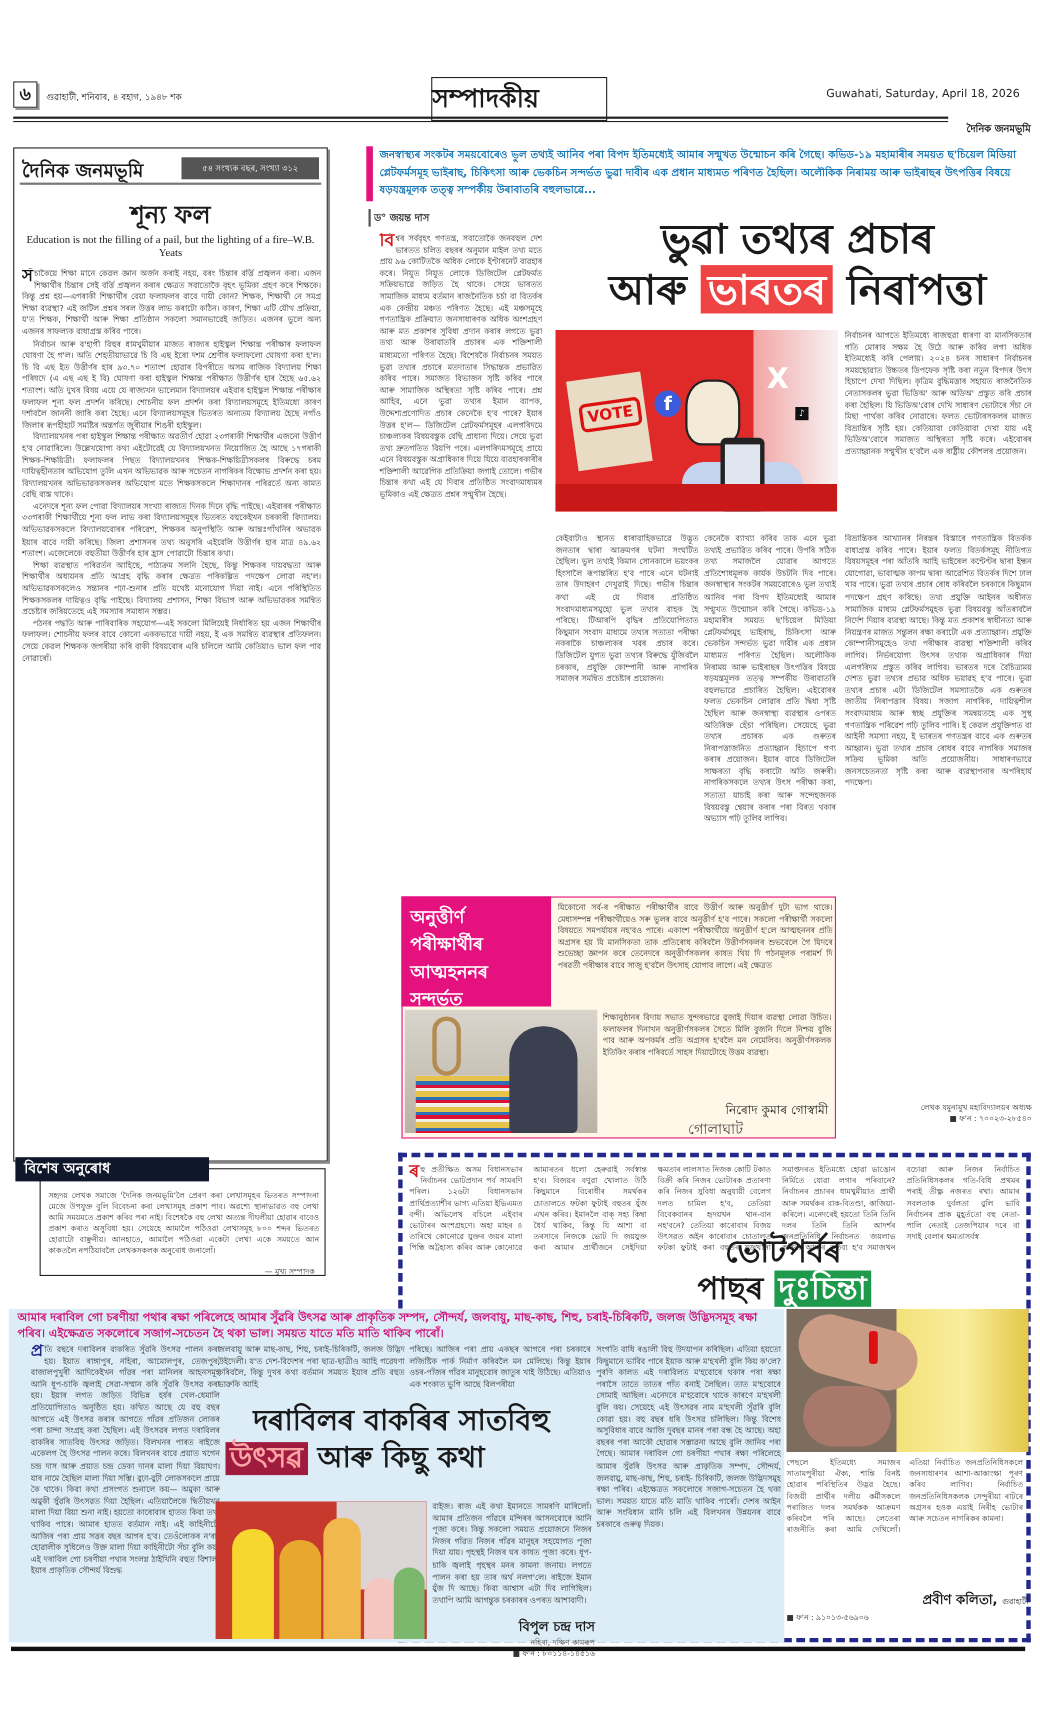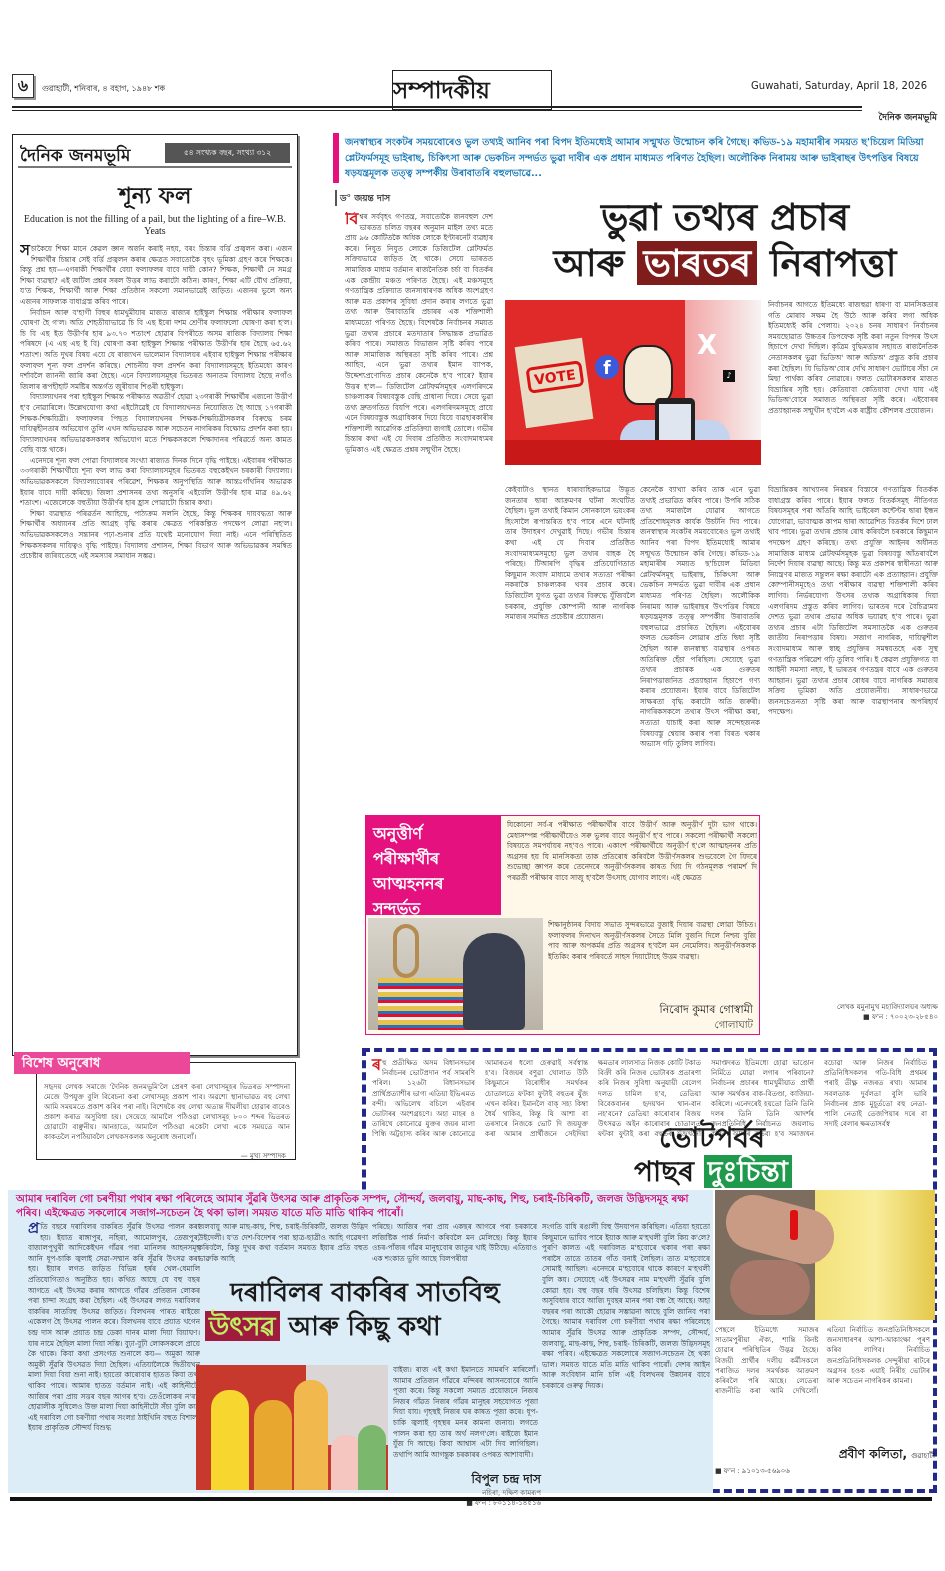--- a/index.html
+++ b/index.html
@@ -26,21 +26,21 @@
 
 #lead-bar{left:333px;top:133px;width:6px;height:50px;background:#e4117e}
 #lead-text{left:345px;top:134px;width:592px;font-size:9.5px;line-height:15.6px;color:#1a7ab8;font-weight:bold}
 #byline-bar{left:335px;top:190px;width:1.5px;height:16px;background:#555}
 #byline{left:340px;top:191px;font-size:9px;font-weight:bold;color:#333}
 
 #main-col1{left:345px;top:212px;width:148px;height:810px}
 .dropcap-red{font-size:16px;font-weight:bold;color:#d6191e;float:left;line-height:14px;margin-right:1px}
 #headline1{left:505px;top:194px;width:440px;text-align:center;font-size:37px;font-weight:bold;line-height:46px;font-family:"DejaVu Serif",serif}
 #headline2{left:505px;top:240px;width:440px;text-align:center;font-size:37px;font-weight:bold;line-height:46px;font-family:"DejaVu Serif",serif}
-#headline2 .hl{background:#7f1d1d;color:#fff;padding:0 6px}
+#headline2 .hl{background:#ef4444;color:#fff;padding:0 6px}
 #illus{left:505px;top:300px;width:256px;height:165px;background:#e02a2a;overflow:hidden}
 #illus .wash{left:180px;top:0;width:76px;height:165px;background:linear-gradient(90deg,#f3a5a5,#f7f3f3)}
 #illus .crowd{left:0;top:140px;width:256px;height:25px;background:#c81818}
 #illus .sign{left:15px;top:42px;width:68px;height:82px;background:#e8dcc4;transform:rotate(-8deg)}
 #illus .vote{left:22px;top:64px;width:56px;height:26px;border:3px solid #d11;border-radius:6px;color:#d11;font-weight:bold;font-size:14px;line-height:20px;text-align:center;transform:rotate(-8deg)}
 #illus .fb{left:90px;top:55px;width:24px;height:24px;border-radius:50%;background:#3b5bdb;color:#fff;font-weight:bold;font-size:17px;text-align:center;line-height:26px}
 #illus .x{left:192px;top:30px;font-size:26px;color:#fff;font-weight:bold}
 #illus .tiktok{left:218px;top:70px;width:12px;height:12px;background:#111;color:#fff;font-size:8px;text-align:center;line-height:12px}
 #illus .person{left:118px;top:45px;width:50px;height:60px;background:#f3ead8;border-radius:40% 40% 30% 30%;border:2px solid #222}
 #illus .phone{left:150px;top:98px;width:40px;height:67px;background:#222;border-radius:5px}
@@ -53,25 +53,25 @@
 
 #side-box{left:365px;top:815px;width:395px;height:220px;background:#fff8e8;border:1.5px solid #e4117e}
 #side-head{left:365px;top:815px;width:136px;height:100px;background:#e4117e;color:#fff;font-weight:bold;font-size:16px;line-height:25px;padding:6px 8px;font-family:"DejaVu Serif",serif}
 #side-img{left:368px;top:918px;width:175px;height:112px;background:linear-gradient(180deg,#d9d5cc,#b9b2a5)}
 #side-img .books{left:10px;top:60px;width:90px;height:52px;background:repeating-linear-gradient(180deg,#e8c34c 0 5px,#2f6fb7 5px 8px,#d13 8px 11px,#f2efe7 11px 14px)}
 #side-img .noose{left:25px;top:6px;width:26px;height:54px;border:4px solid #b48c52;border-radius:14px}
 #side-img .figure{left:95px;top:15px;width:62px;height:97px;background:#3a4050;border-radius:30px 30px 5px 5px}
 #side-text{left:507px;top:820px;width:250px;height:98px}
 #side-text2{left:548px;top:920px;width:208px;height:82px}
 #side-author{left:548px;top:1001px;width:205px;text-align:right;font-size:11px;font-weight:normal}
-#side-place{left:548px;top:1017px;width:205px;text-align:right;font-size:10px;color:#444}
+#side-place{left:548px;top:1017px;width:205px;text-align:center;font-size:13px;color:#444}
 #right-signoff{left:768px;top:1002px;width:170px;font-size:7px;color:#333;text-align:right;line-height:10px}
 
 #notice-box{left:36px;top:1062px;width:260px;height:98px;border:1.5px solid #222}
-#notice-head{left:14px;top:1052px;width:176px;height:22px;background:#ec4899;color:#fff;font-size:13px;font-weight:bold;padding:2px 8px;line-height:18px;font-family:"DejaVu Serif",serif}
+#notice-head{left:14px;top:1052px;width:176px;height:22px;background:#0f172a;color:#fff;font-size:13px;font-weight:bold;padding:2px 8px;line-height:18px;font-family:"DejaVu Serif",serif}
 #notice-body{left:44px;top:1082px;width:246px;height:68px;font-size:7px;line-height:10px;color:#333;text-align:justify}
 #notice-sign{left:150px;top:1163px;width:136px;text-align:right;font-size:7px;color:#333}
 #notice-sign{top:1150px}
 
 #vote-box{left:362px;top:1048px;width:575px;height:445px;border:4px dashed #23288b}
 #vote-text{left:372px;top:1058px;width:555px;height:120px;column-count:5;column-gap:10px;font-size:7px;line-height:10.2px;color:#333;text-align:justify}
 #vote-title1{left:612px;top:1120px;width:200px;text-align:center;font-size:28px;font-weight:bold;font-family:"DejaVu Serif",serif;line-height:36px}
 #vote-title2{left:598px;top:1154px;width:230px;text-align:center;font-size:28px;font-weight:bold;font-family:"DejaVu Serif",serif;line-height:36px}
 #vote-title2 .hl{background:#1f9a4d;color:#fff;padding:0 4px}
 #vote-img{left:715px;top:1190px;width:220px;height:130px;overflow:hidden;background:#7c6d5e}
@@ -85,21 +85,21 @@
 #vote-phone{left:715px;top:1465px;width:215px;text-align:left;font-size:7px;color:#333}
 
 #dor-box{left:8px;top:1190px;width:705px;height:303px;background:#dcedf7}
 #dor-lead{left:16px;top:1192px;width:690px;text-align:left;font-size:10.2px;line-height:14px;font-weight:bold;color:#d1117a}
 #dor-col1{left:28px;top:1222px;width:172px;height:268px}
 #dor-col2{left:198px;top:1222px;width:170px;height:48px}
 #dor-col3{left:372px;top:1222px;width:165px;height:48px}
 #dor-col4{left:542px;top:1222px;width:168px;height:268px}
 #dor-title1{left:190px;top:1276px;width:350px;text-align:center;font-size:26px;font-weight:bold;font-family:"DejaVu Serif",serif;line-height:32px}
 #dor-title2{left:205px;top:1310px;width:320px;font-size:26px;font-weight:bold;font-family:"DejaVu Serif",serif;line-height:32px}
-#dor-title2 .hl{background:#a01c3f;color:#bef264;padding:0 4px}
+#dor-title2 .hl{background:#a01c3f;color:#fca5a5;padding:0 4px}
 #dor-img{left:196px;top:1365px;width:192px;height:125px;overflow:hidden;background:#c7392c}
 #dor-img .bg{left:110px;top:0;width:82px;height:80px;background:#dcd5d5}
 #dor-img .k1{left:15px;top:25px;width:38px;height:100px;background:#f7d62f;border-radius:18px 18px 0 0}
 #dor-img .k2{left:58px;top:35px;width:38px;height:90px;background:#e8a830;border-radius:18px 18px 0 0}
 #dor-img .k3{left:98px;top:15px;width:34px;height:110px;background:#f1b84e;border-radius:16px 16px 0 0}
 #dor-img .k4{left:135px;top:70px;width:30px;height:55px;background:#f4c6bf;border-radius:14px 14px 0 0}
 #dor-img .k5{left:162px;top:60px;width:28px;height:65px;background:#7bb86e;border-radius:14px 14px 0 0}
 #dor-col2b{left:393px;top:1365px;width:145px;height:100px}
 #dor-author{left:393px;top:1470px;width:148px;text-align:right;font-size:12px;font-weight:bold}
 #dor-place{left:393px;top:1487px;width:148px;text-align:right;font-size:7px;color:#444}
@@ -121,20 +121,21 @@
 <div id="issue-badge" class="abs">৫৪ সংখ্যক বছৰ, সংখ্যা ৩১২</div>
 <div id="mast-rule" class="abs"></div>
 <div id="ed-title" class="abs">শূন্য ফল</div>
 <div id="ed-quote" class="abs">Education is not the filling of a pail, but the lighting of a fire–W.B. Yeats</div>
 <div id="ed-body" class="abs body-text">
   <p style="text-indent:0"><span class="dropcap">সঁ</span><span>চাকৈয়ে শিক্ষা মানে কেৱল জ্ঞান অৰ্জন কৰাই নহয়, বৰং চিন্তাৰ বৰ্ত্তি প্ৰজ্বলন কৰা। এজন শিক্ষাৰ্থীৰ চিন্তাৰ সেই বৰ্ত্তি প্ৰজ্বলন কৰাৰ ক্ষেত্ৰত সবাতোকৈ বৃহৎ ভূমিকা গ্ৰহণ কৰে শিক্ষকে। কিন্তু প্ৰশ্ন হয়—এগৰাকী শিক্ষাৰ্থীৰ বেয়া ফলাফলৰ বাবে দায়ী কোন? শিক্ষক, শিক্ষাৰ্থী নে সমগ্ৰ শিক্ষা ব্যৱস্থা? এই জটিল প্ৰশ্নৰ সৰল উত্তৰ লাভ কৰাটো কঠিন। কাৰণ, শিক্ষা এটি যৌথ প্ৰক্ৰিয়া, য'ত শিক্ষক, শিক্ষাৰ্থী আৰু শিক্ষা প্ৰতিষ্ঠান সকলো সমানভাৱেই জড়িত। এজনৰ ভুলে অন্য এজনৰ সাফল্যক বাধাগ্ৰস্ত কৰিব পাৰে।</span></p>
   <p>নিৰ্বাচন আৰু ব'হাগী বিহুৰ ধামখুমীয়াৰ মাজত ৰাজ্যৰ হাইস্কুল শিক্ষান্ত পৰীক্ষাৰ ফলাফল ঘোষণা হৈ গ'ল। অতি শেহতীয়াভাৱে চি বি এছ ইৰো দশম শ্ৰেণীৰ ফলাফলো ঘোষণা কৰা হ'ল। চি বি এছ ইত উত্তীৰ্ণৰ হাৰ ৯৩.৭০ শতাংশ হোৱাৰ বিপৰীতে অসম ৰাজিক বিদ্যালয় শিক্ষা পৰিষদে (এ এছ এছ ই বি) ঘোষণা কৰা হাইস্কুল শিক্ষান্ত পৰীক্ষাত উত্তীৰ্ণৰ হাৰ হৈছে ৬৫.৬২ শতাংশ। অতি দুখৰ বিষয় এয়ে যে ৰাজ্যখন ভালেমান বিদ্যালয়ৰ এইবাৰ হাইস্কুল শিক্ষান্ত পৰীক্ষাৰ ফলাফল শূন্য ফল প্ৰদৰ্শন কৰিছে। শোচনীয় ফল প্ৰদৰ্শন কৰা বিদ্যালয়সমূহে ইতিমধ্যে কাৰণ দৰ্শাবলৈ জাননী জাৰি কৰা হৈছে। এনে বিদ্যালয়সমূহৰ ভিতৰত অন্যতম বিদ্যালয় হৈছে নগাঁও জিলাৰ ৰূপহীহাট সমষ্টিৰ অন্তৰ্গত জুৰীয়াৰ শিঙৰী হাইস্কুল।</p>
   <p>বিদ্যালয়খনৰ পৰা হাইস্কুল শিক্ষান্ত পৰীক্ষাত অৱতীৰ্ণ হোৱা ২৩গৰাকী শিক্ষাৰ্থীৰ এজনো উত্তীৰ্ণ হ'ব নোৱাৰিলে। উল্লেখযোগ্য কথা এইটোৱেই যে বিদ্যালয়খনত নিয়োজিত হৈ আছে ১৭গৰাকী শিক্ষক-শিক্ষয়িত্ৰী। ফলাফলৰ পিছত বিদ্যালয়খনৰ শিক্ষক-শিক্ষয়িত্ৰীসকলৰ বিৰুদ্ধে চৰম দায়িত্বহীনতাৰ অভিযোগ তুলি এখন অভিভাৱক আৰু সচেতন নাগৰিকৰ বিক্ষোভ প্ৰদৰ্শন কৰা হয়। বিদ্যালয়খনৰ অভিভাৱকসকলৰ অভিযোগ মতে শিক্ষকসকলে শিক্ষাদানৰ পৰিৱৰ্তে অন্য কামত বেছি ব্যস্ত থাকে।</p>
   <p>এনেদৰে শূন্য ফল পোৱা বিদ্যালয়ৰ সংখ্যা ৰাজ্যত দিনক দিনে বৃদ্ধি পাইছে। এইবাৰৰ পৰীক্ষাত ৩৩গৰাকী শিক্ষাৰ্থীয়ে শূন্য ফল লাভ কৰা বিদ্যালয়সমূহৰ ভিতৰত বহুকেইখন চৰকাৰী বিদ্যালয়। অভিভাৱকসকলে বিদ্যালয়বোৰৰ পৰিৱেশ, শিক্ষকৰ অনুপস্থিতি আৰু আন্তঃগাঁথনিৰ অভাৱক ইয়াৰ বাবে দায়ী কৰিছে। জিলা প্ৰশাসনৰ তথ্য অনুসৰি এইবেলি উত্তীৰ্ণৰ হাৰ মাত্ৰ ৪৯.৬২ শতাংশ। এজেলেকে বহুতীয়া উত্তীৰ্ণৰ হাৰ হ্ৰাস পোৱাটো চিন্তাৰ কথা।</p>
   <p>শিক্ষা ব্যৱস্থাত পৰিৱৰ্তন আহিছে, পাঠ্যক্ৰম সলনি হৈছে, কিন্তু শিক্ষকৰ দায়বদ্ধতা আৰু শিক্ষাৰ্থীৰ অধ্যয়নৰ প্ৰতি আগ্ৰহ বৃদ্ধি কৰাৰ ক্ষেত্ৰত পৰিকল্পিত পদক্ষেপ লোৱা নহ'ল। অভিভাৱকসকলেও সন্তানৰ পঢ়া-শুনাৰ প্ৰতি যথেষ্ট মনোযোগ দিয়া নাই। এনে পৰিস্থিতিত শিক্ষকসকলৰ দায়িত্বও বৃদ্ধি পাইছে। বিদ্যালয় প্ৰশাসন, শিক্ষা বিভাগ আৰু অভিভাৱকৰ সমন্বিত প্ৰচেষ্টাৰ জৰিয়তেহে এই সমস্যাৰ সমাধান সম্ভৱ।</p>
+  <p>পঠনৰ পদ্ধতি আৰু পাৰিবাৰিক সহযোগ—এই সকলো মিলিয়েই নিৰ্ধাৰিত হয় এজন শিক্ষাৰ্থীৰ ফলাফল। শোচনীয় ফলৰ বাবে কোনো এককভাৱে দায়ী নহয়, ই এক সমন্বিত ব্যৱস্থাৰ প্ৰতিফলন। সেয়ে কেৱল শিক্ষকক জগৰীয়া কৰি বাকী বিষয়বোৰ এৰি চলিলে আমি কেতিয়াও ভাল ফল পাব নোৱাৰোঁ।</p>
 </div>
 
 <div id="lead-bar" class="abs"></div>
 <div id="lead-text" class="abs">জনস্বাস্থ্যৰ সংকটৰ সময়বোৰেও ভুল তথ্যই আনিব পৰা বিপদ ইতিমধ্যেই আমাৰ সন্মুখত উন্মোচন কৰি গৈছে। কভিড-১৯ মহামাৰীৰ সময়ত ছ'চিয়েল মিডিয়া প্লেটফৰ্মসমূহ ভাইৰাছ, চিকিৎসা আৰু ভেকচিন সন্দৰ্ভত ভুৱা দাবীৰ এক প্ৰধান মাধ্যমত পৰিণত হৈছিল। অলৌকিক নিৰাময় আৰু ভাইৰাছৰ উৎপত্তিৰ বিষয়ে ষড়যন্ত্ৰমূলক তত্ত্ব সম্পৰ্কীয় উৰাবাতৰি বহুলভাৱে...</div>
 <div id="byline-bar" class="abs"></div>
 <div id="byline" class="abs">ড° জয়ন্ত দাস</div>
 
 <div id="main-col1" class="abs body-text">
   <span class="dropcap-red">বি</span><span>শ্বৰ সৰ্ববৃহৎ গণতন্ত্ৰ, সবাতোকৈ জনবহুল দেশ ভাৰতত চলিত বছৰৰ অনুমান মাইল তথ্য মতে প্ৰায় ৯৬ কোটিতকৈ অধিক লোকে ইণ্টাৰনেট ব্যৱহাৰ কৰে। নিযুত নিযুত লোকে ডিজিটেল প্লেটফৰ্মত সক্ৰিয়ভাৱে জড়িত হৈ থাকে। সেয়ে ভাৰতত সামাজিক মাধ্যম বৰ্তমান ৰাজনৈতিক চৰ্চা বা বিতৰ্কৰ এক কেন্দ্ৰীয় মঞ্চত পৰিণত হৈছে। এই মঞ্চসমূহে গণতান্ত্ৰিক প্ৰক্ৰিয়াত জনসাধাৰণক অধিক অংশগ্ৰহণ আৰু মত প্ৰকাশৰ সুবিধা প্ৰদান কৰাৰ লগতে ভুৱা তথ্য আৰু উৰাবাতৰি প্ৰচাৰৰ এক শক্তিশালী মাধ্যমতো পৰিণত হৈছে। বিশেষকৈ নিৰ্বাচনৰ সময়ত ভুৱা তথ্যৰ প্ৰচাৰে মতদাতাৰ সিদ্ধান্তক প্ৰভাৱিত কৰিব পাৰে। সমাজত বিভাজন সৃষ্টি কৰিব পাৰে আৰু সামাজিক অস্থিৰতা সৃষ্টি কৰিব পাৰে। প্ৰশ্ন আহিব, এনে ভুৱা তথ্যৰ ইমান ব্যাপক, উদ্দেশ্যপ্ৰণোদিত প্ৰচাৰ কেনেকৈ হ'ব পাৰে? ইয়াৰ উত্তৰ হ'ল— ডিজিটেল প্লেটফৰ্মসমূহৰ এলগৰিদমে চাঞ্চল্যকৰ বিষয়বস্তুক বেছি প্ৰাধান্য দিয়ে। সেয়ে ভুৱা তথ্য দ্ৰুতগতিত বিয়পি পৰে। এলগৰিদমসমূহে প্ৰায়ে এনে বিষয়বস্তুক অগ্ৰাধিকাৰ দিয়ে যিয়ে ব্যৱহাৰকাৰীৰ শক্তিশালী আৱেগিক প্ৰতিক্ৰিয়া জগাই তোলে। গভীৰ চিন্তাৰ কথা এই যে দিবাৰ প্ৰতিষ্ঠিত সংবাদমাধ্যমৰ ভূমিকাও এই ক্ষেত্ৰত প্ৰশ্নৰ সন্মুখীন হৈছে।</span>
 </div>

